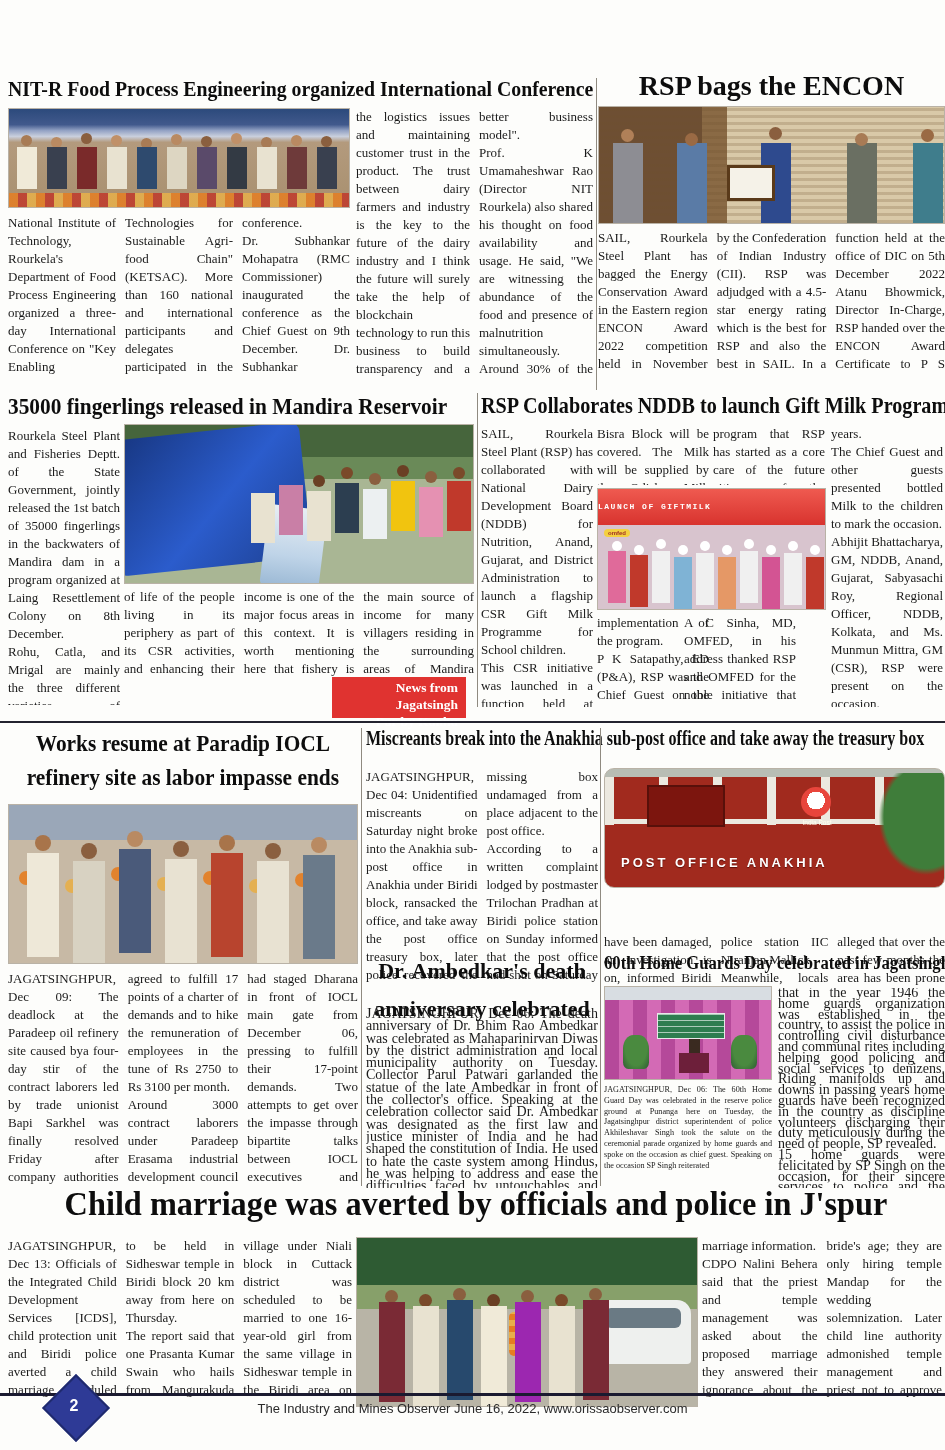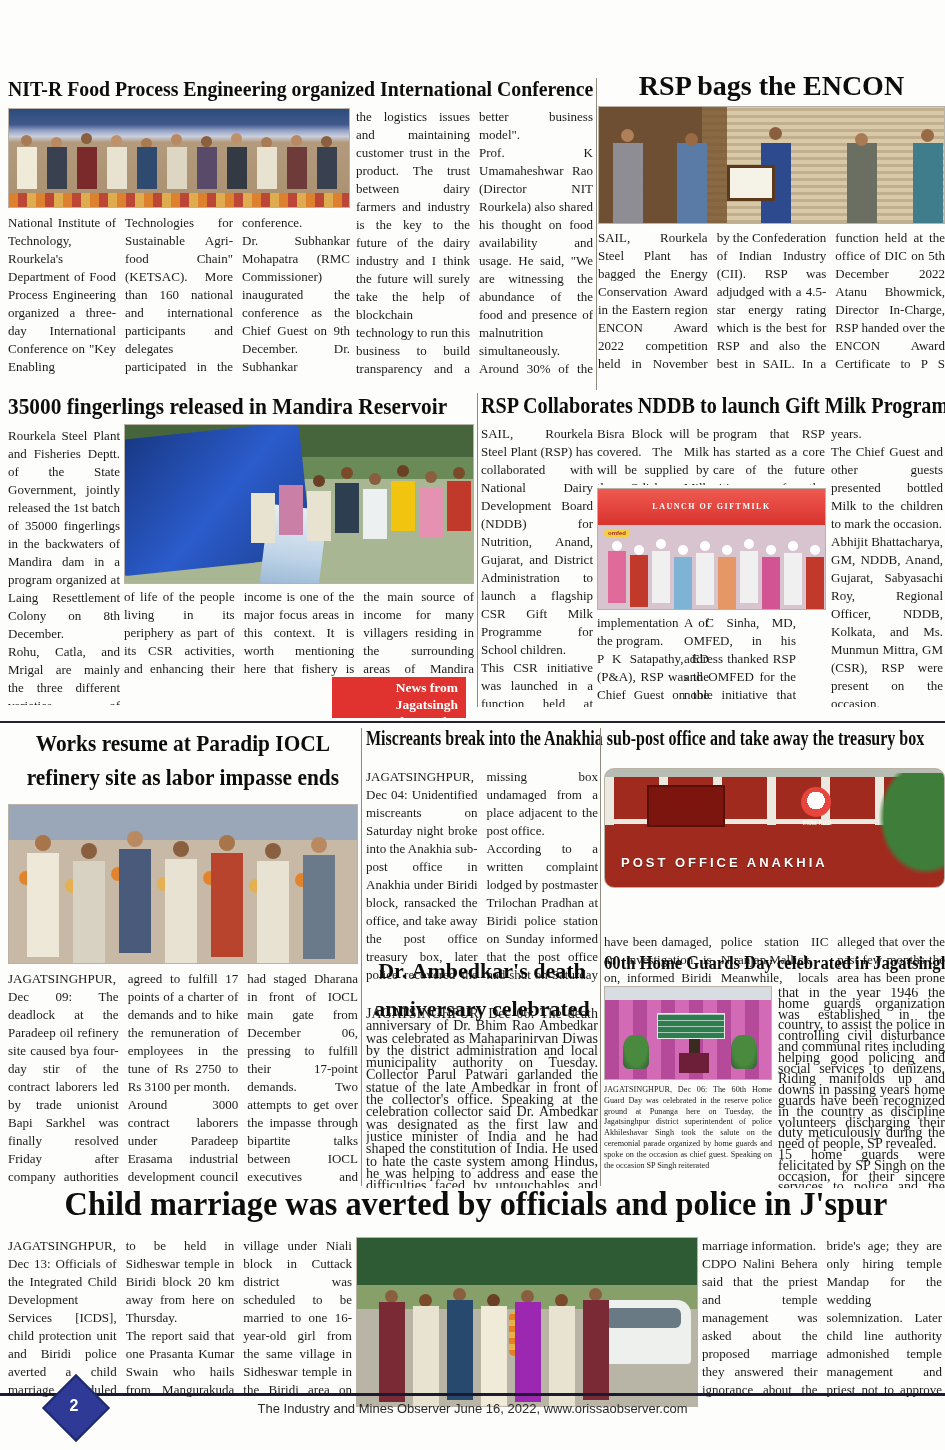--- a/index.html
+++ b/index.html
@@ -37,22 +37,22 @@
   #ph-fingerlings::before{content:"";position:absolute;right:8px;top:42px;width:12px;height:12px;border-radius:50%;background:#7a4a2a;
     box-shadow:-28px 4px #8a5f3f,-56px -2px #6a3f24,-84px 6px #8a5f3f,-112px 0 #7a4a2a,-140px 8px #6a3f24,-168px 2px #8a5f3f,-196px 10px #7a4a2a;}
   #ph-fingerlings::after{content:"";position:absolute;right:2px;top:56px;width:24px;height:50px;background:#c0392b;
     box-shadow:-28px 6px #e591b2,-56px 0 #f1c40f,-84px 8px #ecf0f1,-112px 2px #2c3e50,-140px 10px #e8e2d0,-168px 4px #c97fa6,-196px 12px #e8e2d0;}
   .tarp{position:absolute;left:-14px;top:6px;width:56%;height:86%;background:linear-gradient(135deg,#16347c,#2b5ccc 55%,#1d3f8f);
     transform:rotate(-6deg);border-radius:10px;}
   .water{position:absolute;left:40%;top:52%;width:17%;height:52%;background:linear-gradient(180deg,#e8eef3,#bfd4e8 60%,#9ab8d4);
     transform:rotate(7deg);border-radius:6px;}
   #ph-giftmilk{background:#d8c4ce;}
   .gm-banner{position:absolute;left:0;top:0;right:0;height:36px;background:linear-gradient(180deg,#ef5a50,#d8332e);
-    color:#fff;font-family:Liberation Serif, serif;font-weight:bold;font-size:8px;letter-spacing:1.5px;
-    text-align:center;line-height:36px;}
+    color:#fff;font-family:Liberation Mono, monospace;font-weight:bold;font-size:8px;letter-spacing:1.5px;
+    text-align:left;line-height:36px;}
   .gm-omfed{position:absolute;left:6px;top:40px;background:#f4d03f;color:#a03024;font-family:"Liberation Sans",sans-serif;
     font-weight:bold;font-size:6px;padding:1px 4px;border-radius:6px;}
   #ph-giftmilk::before{content:"";position:absolute;left:14px;top:52px;width:10px;height:10px;border-radius:50%;background:#fff;
     box-shadow:22px 4px #fff,44px -2px #fff,66px 4px #fff,88px 0 #fff,110px 4px #fff,132px -2px #fff,154px 4px #fff,176px 0 #fff,198px 4px #fff;}
   #ph-giftmilk::after{content:"";position:absolute;left:10px;top:62px;width:18px;height:52px;background:#e06a9a;
     box-shadow:22px 4px #c0392b,44px 0 #f0f0f0,66px 6px #7fb3d5,88px 2px #f0f0f0,110px 6px #e59866,132px 0 #f0f0f0,154px 6px #d35493,176px 2px #f0f0f0,198px 6px #c0392b;}
   #ph-iocl{background:linear-gradient(180deg,#9aa7b8 0 22%,#c7b9a5 22% 100%);}
   #ph-iocl::before{content:"";position:absolute;left:26px;top:30px;width:16px;height:16px;border-radius:50%;background:#a8744a;
     box-shadow:46px 8px #8a5f3f,92px -4px #b98a62,138px 6px #8a5f3f,184px 0 #a8744a,230px 8px #8a5f3f,276px 2px #b98a62;}
   #ph-iocl::after{content:"";position:absolute;left:18px;top:48px;width:32px;height:104px;background:#eee8d8;

